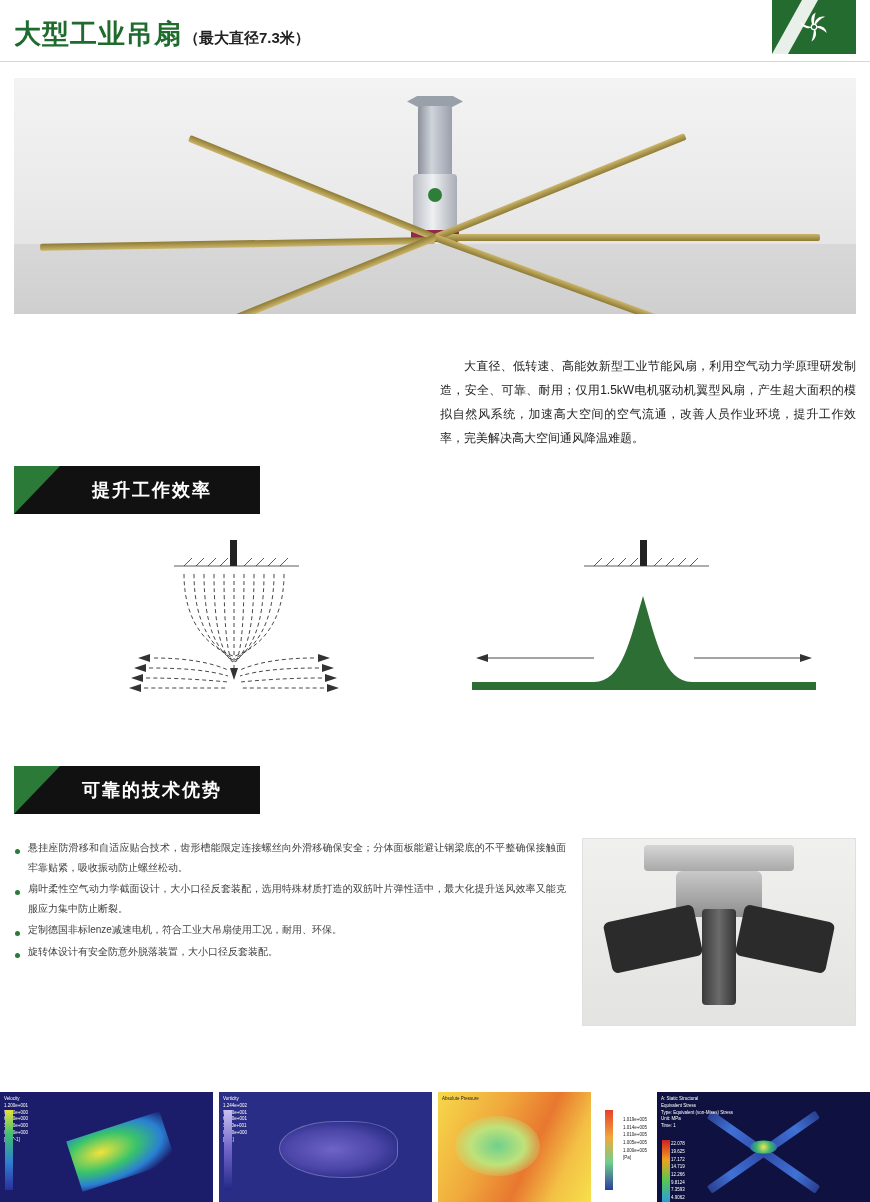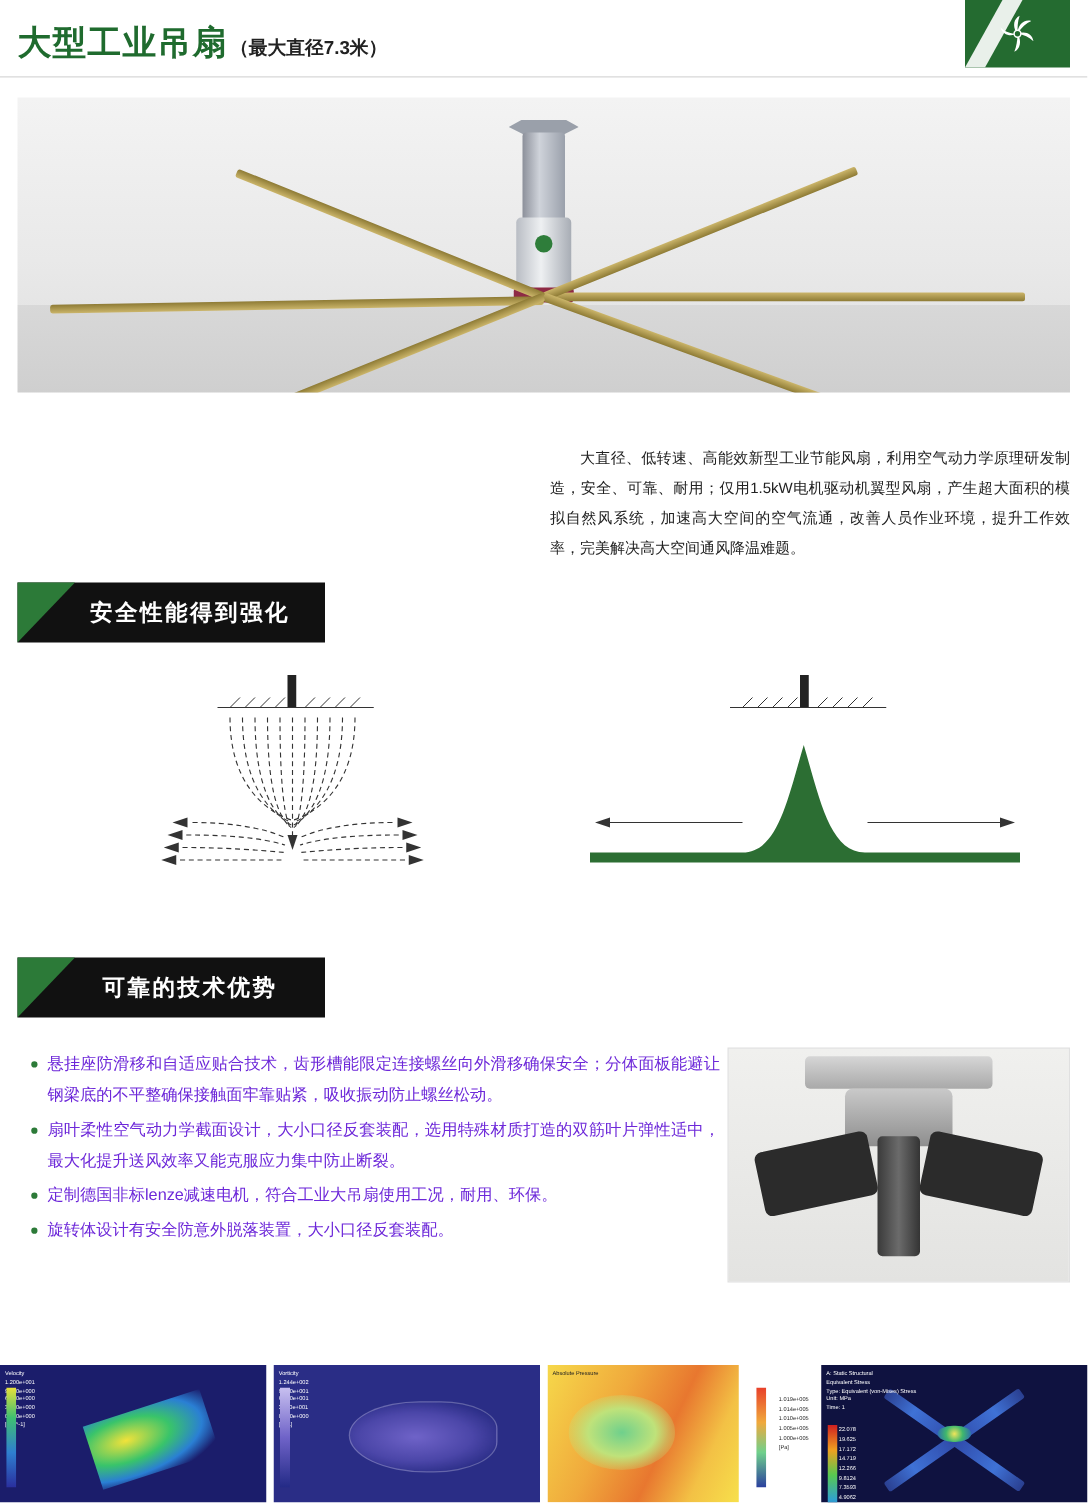--- a/index.html
+++ b/index.html
@@ -184,26 +184,26 @@
     top: 530px;
     width: 842px;
     height: 200px;
   }
   .diag-left { position: absolute; left: 20px; top: 0; width: 400px; height: 200px; }
   .diag-right { position: absolute; left: 430px; top: 0; width: 400px; height: 200px; }
 
   
   .adv-list {
     position: absolute;
-    left: 24px;
+    left: 14px;
     top: 838px;
     width: 552px;
-    font-size: 13px;
+    font-size: 10px;
     line-height: 1.95;
-    color: #6d28d9;
+    color: #404040;
   }
   .adv-item {
     position: relative;
     padding-left: 14px;
     margin-bottom: 2px;
     text-align: justify;
   }
   .adv-item::before {
     content: "";
     position: absolute;
@@ -384,21 +384,21 @@
   <div class="blade" style="width:270px; transform: rotate(-22deg);"></div>
   <div class="blade" style="width:265px; transform: rotate(202deg);"></div>
   <div class="blade" style="width:250px; transform: rotate(20deg);"></div>
   <div class="blade" style="width:255px; transform: rotate(158deg);"></div>
 </div>
 
 <p class="intro">大直径、低转速、高能效新型工业节能风扇，利用空气动力学原理研发制造，安全、可靠、耐用；仅用1.5kW电机驱动机翼型风扇，产生超大面积的模拟自然风系统，加速高大空间的空气流通，改善人员作业环境，提升工作效率，完美解决高大空间通风降温难题。</p>
 
 <div class="banner banner-1">
   <span class="corner"></span>
-  <span>安全性能得到强化</span>
+  <span>提升工作效率</span>
 </div>
 
 <div class="diagram">
   <svg class="diag-left" viewBox="0 0 400 200">
     <rect x="196" y="10" width="7" height="26" fill="#222"></rect>
     <g stroke="#333" stroke-width="0.8" fill="none">
       <line x1="150" y1="36" x2="158" y2="28"></line>
         <line x1="162" y1="36" x2="170" y2="28"></line>
       <line x1="174" y1="36" x2="182" y2="28"></line>
         <line x1="186" y1="36" x2="194" y2="28"></line>

